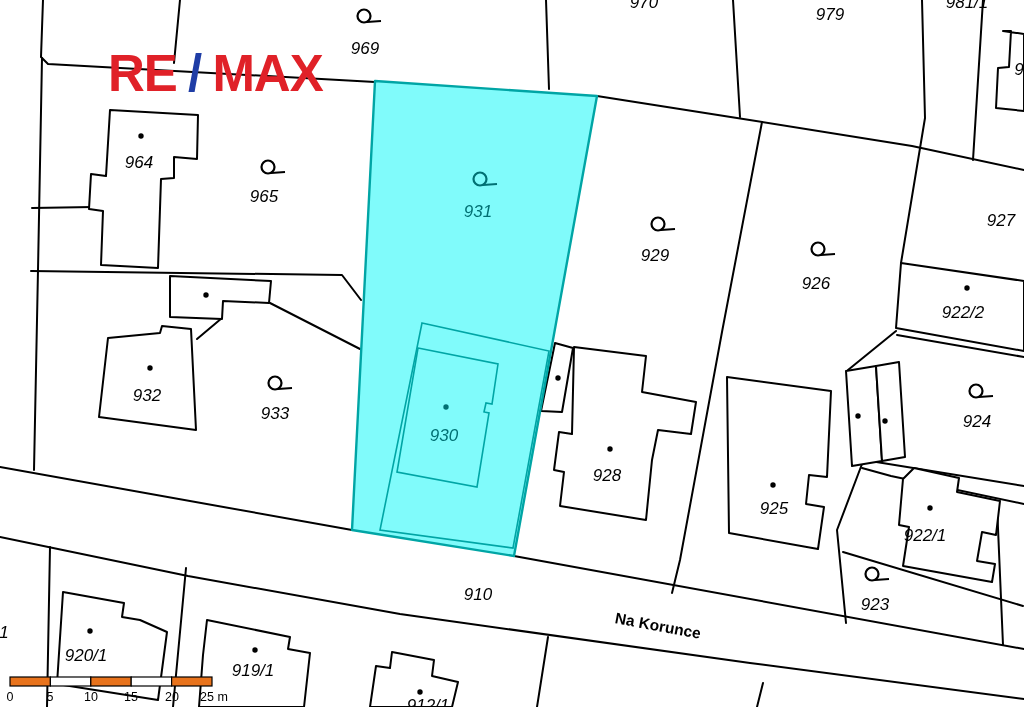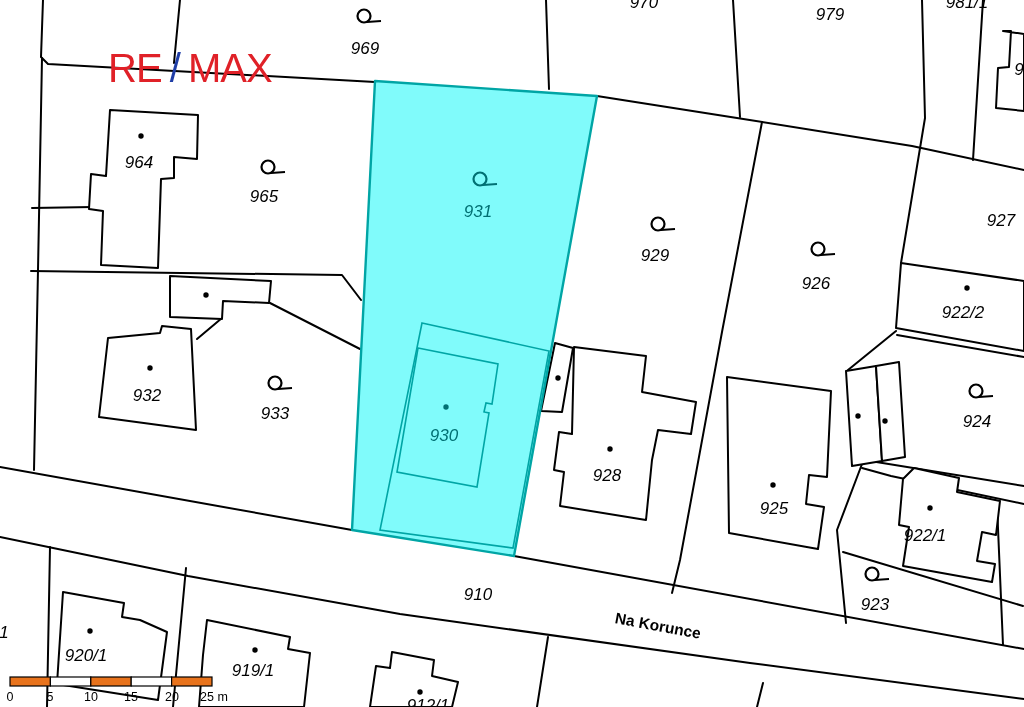--- a/index.html
+++ b/index.html
@@ -1,19 +1,19 @@
 <!DOCTYPE html>
 <html><head>
 <meta charset="utf-8">
 <style>
   html,body{margin:0;padding:0;background:#fff;}
   .stage{position:relative;width:1024px;height:707px;overflow:hidden;background:#fff;
          font-family:"Liberation Sans",sans-serif;}
   #map-svg{position:absolute;left:0;top:0;}
-  .logo{position:absolute;left:108px;top:48px;font-weight:normal;font-size:40px;
+  .logo{position:absolute;left:108px;top:48px;font-weight:bold;font-size:51px;
         letter-spacing:-1px;line-height:1;user-select:none;
         font-family:"Liberation Sans",sans-serif;}
   .logo span{display:inline-block;}
   .logo .slash{margin:0 -2px;}
 </style>
 </head>
 <body>
 
 <div class="stage">
   <svg id="map-svg" width="1024" height="707" viewBox="0 0 1024 707">

